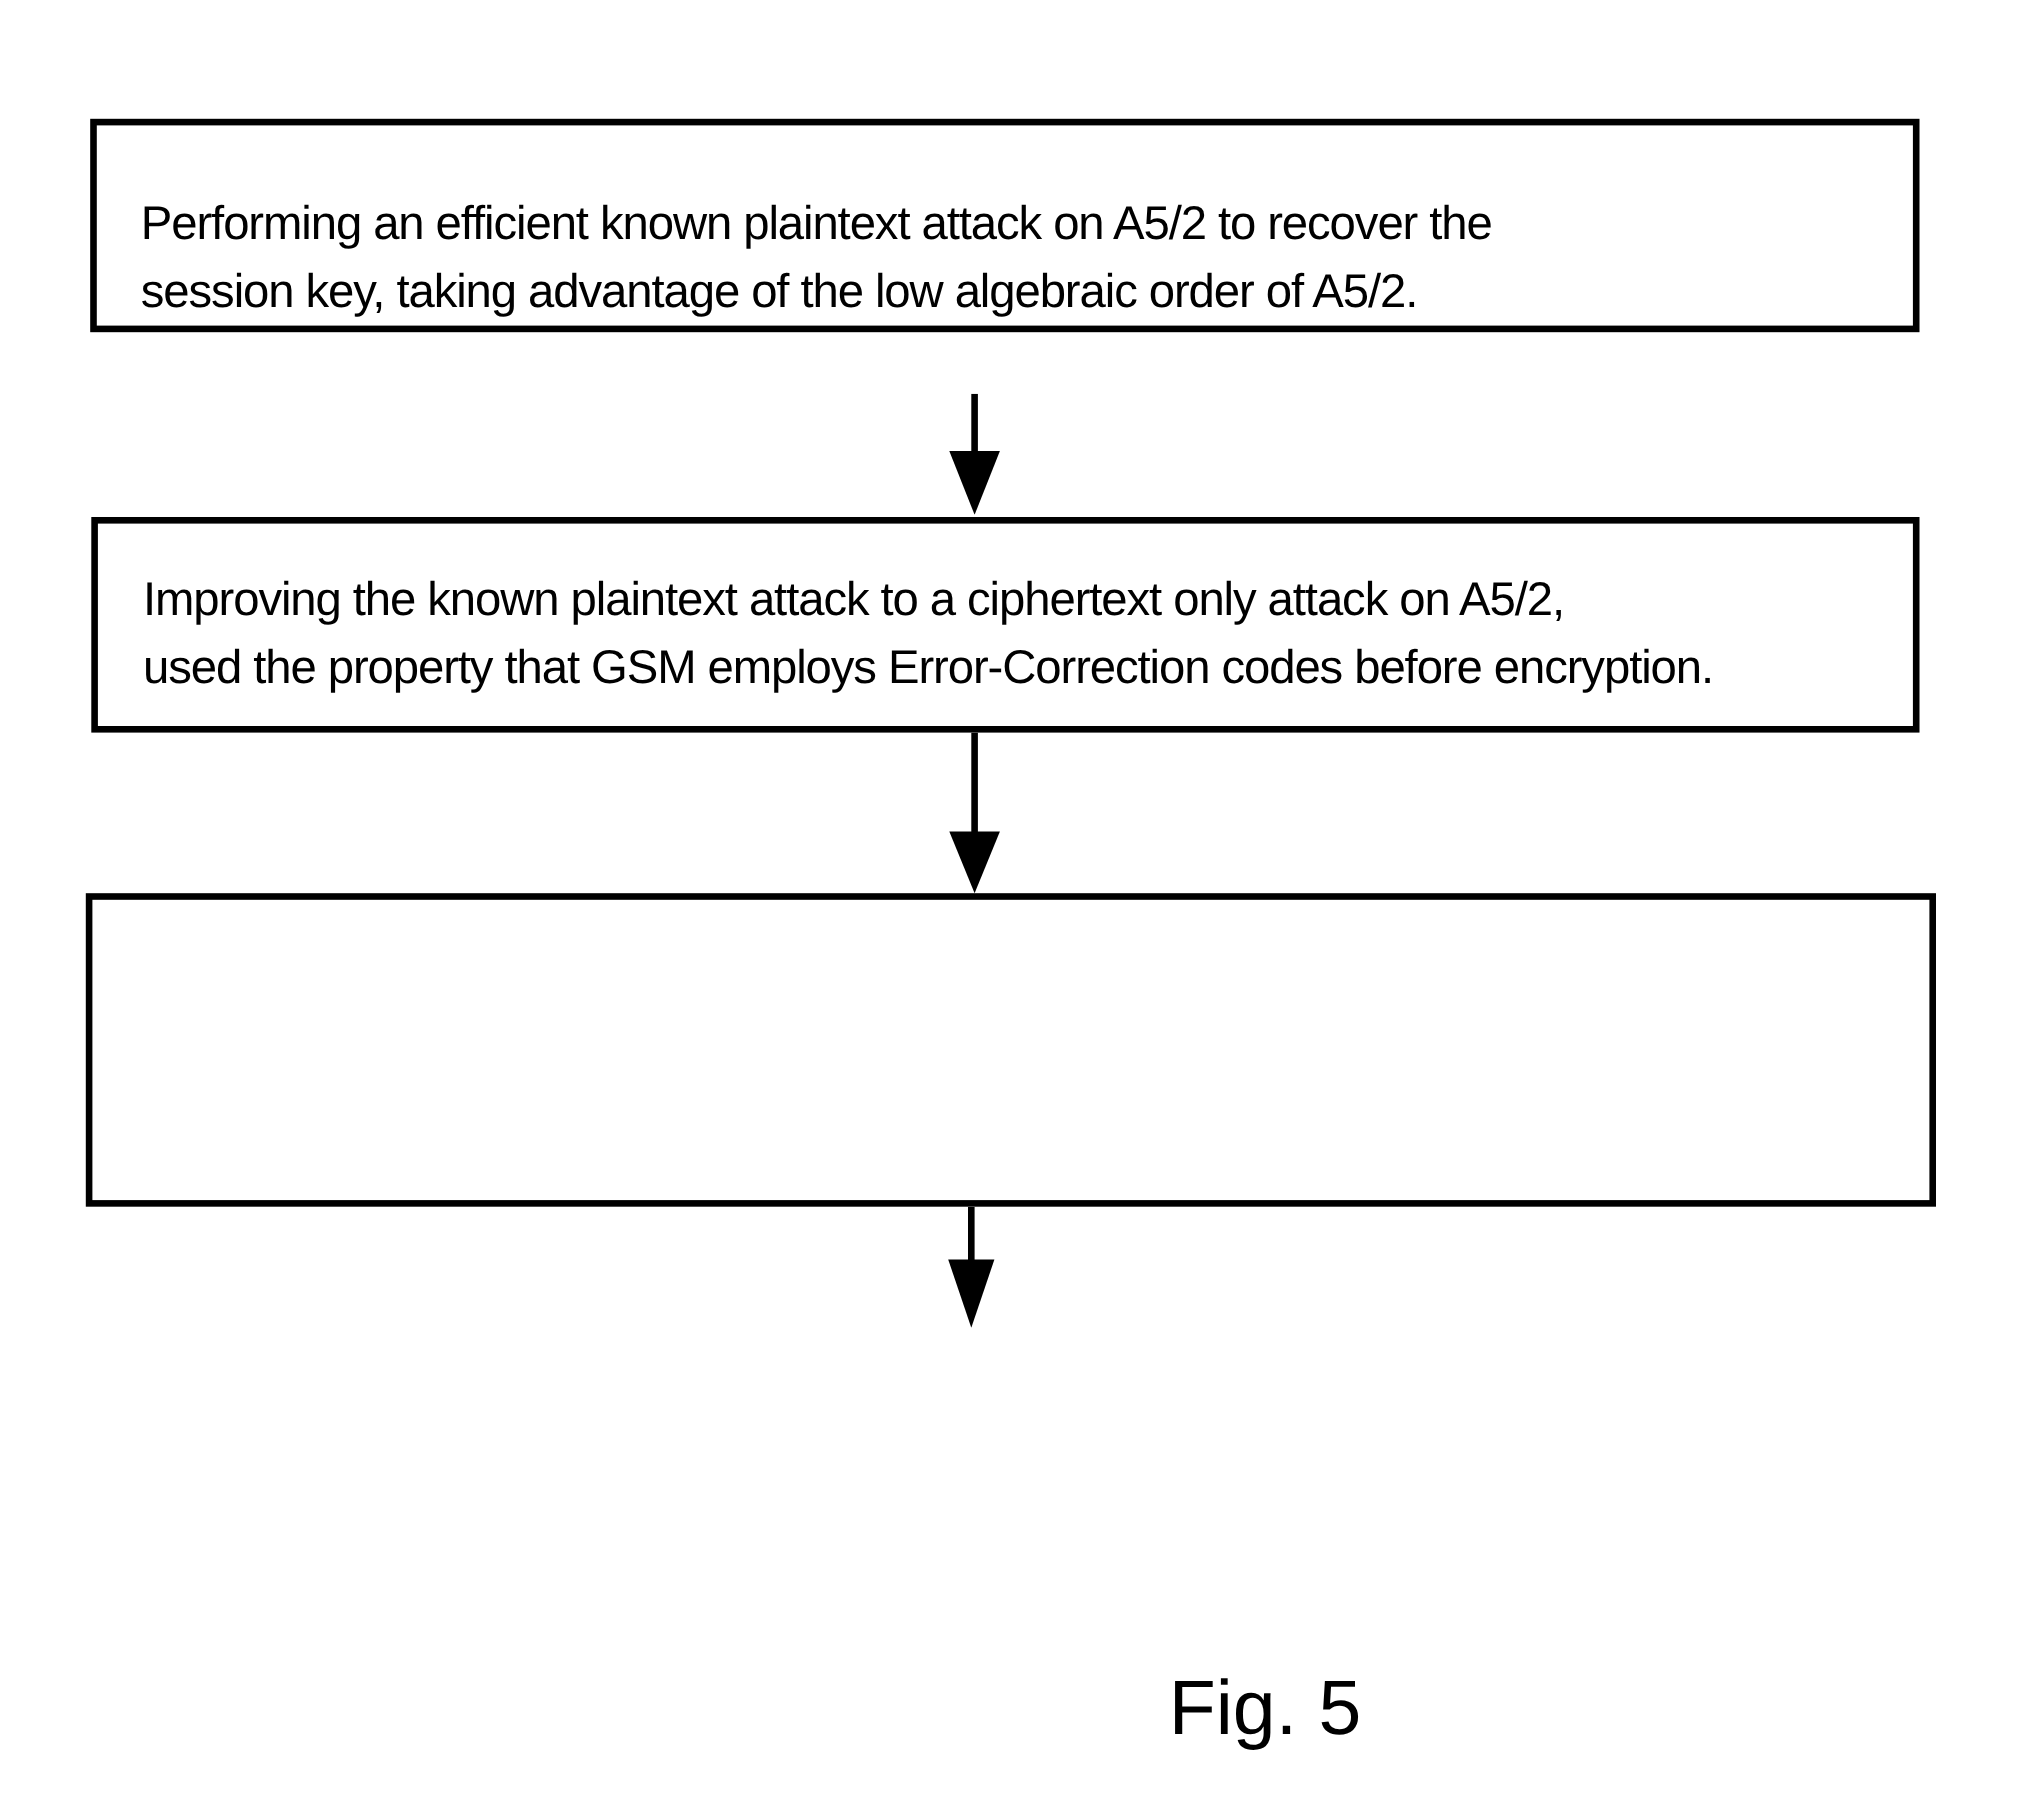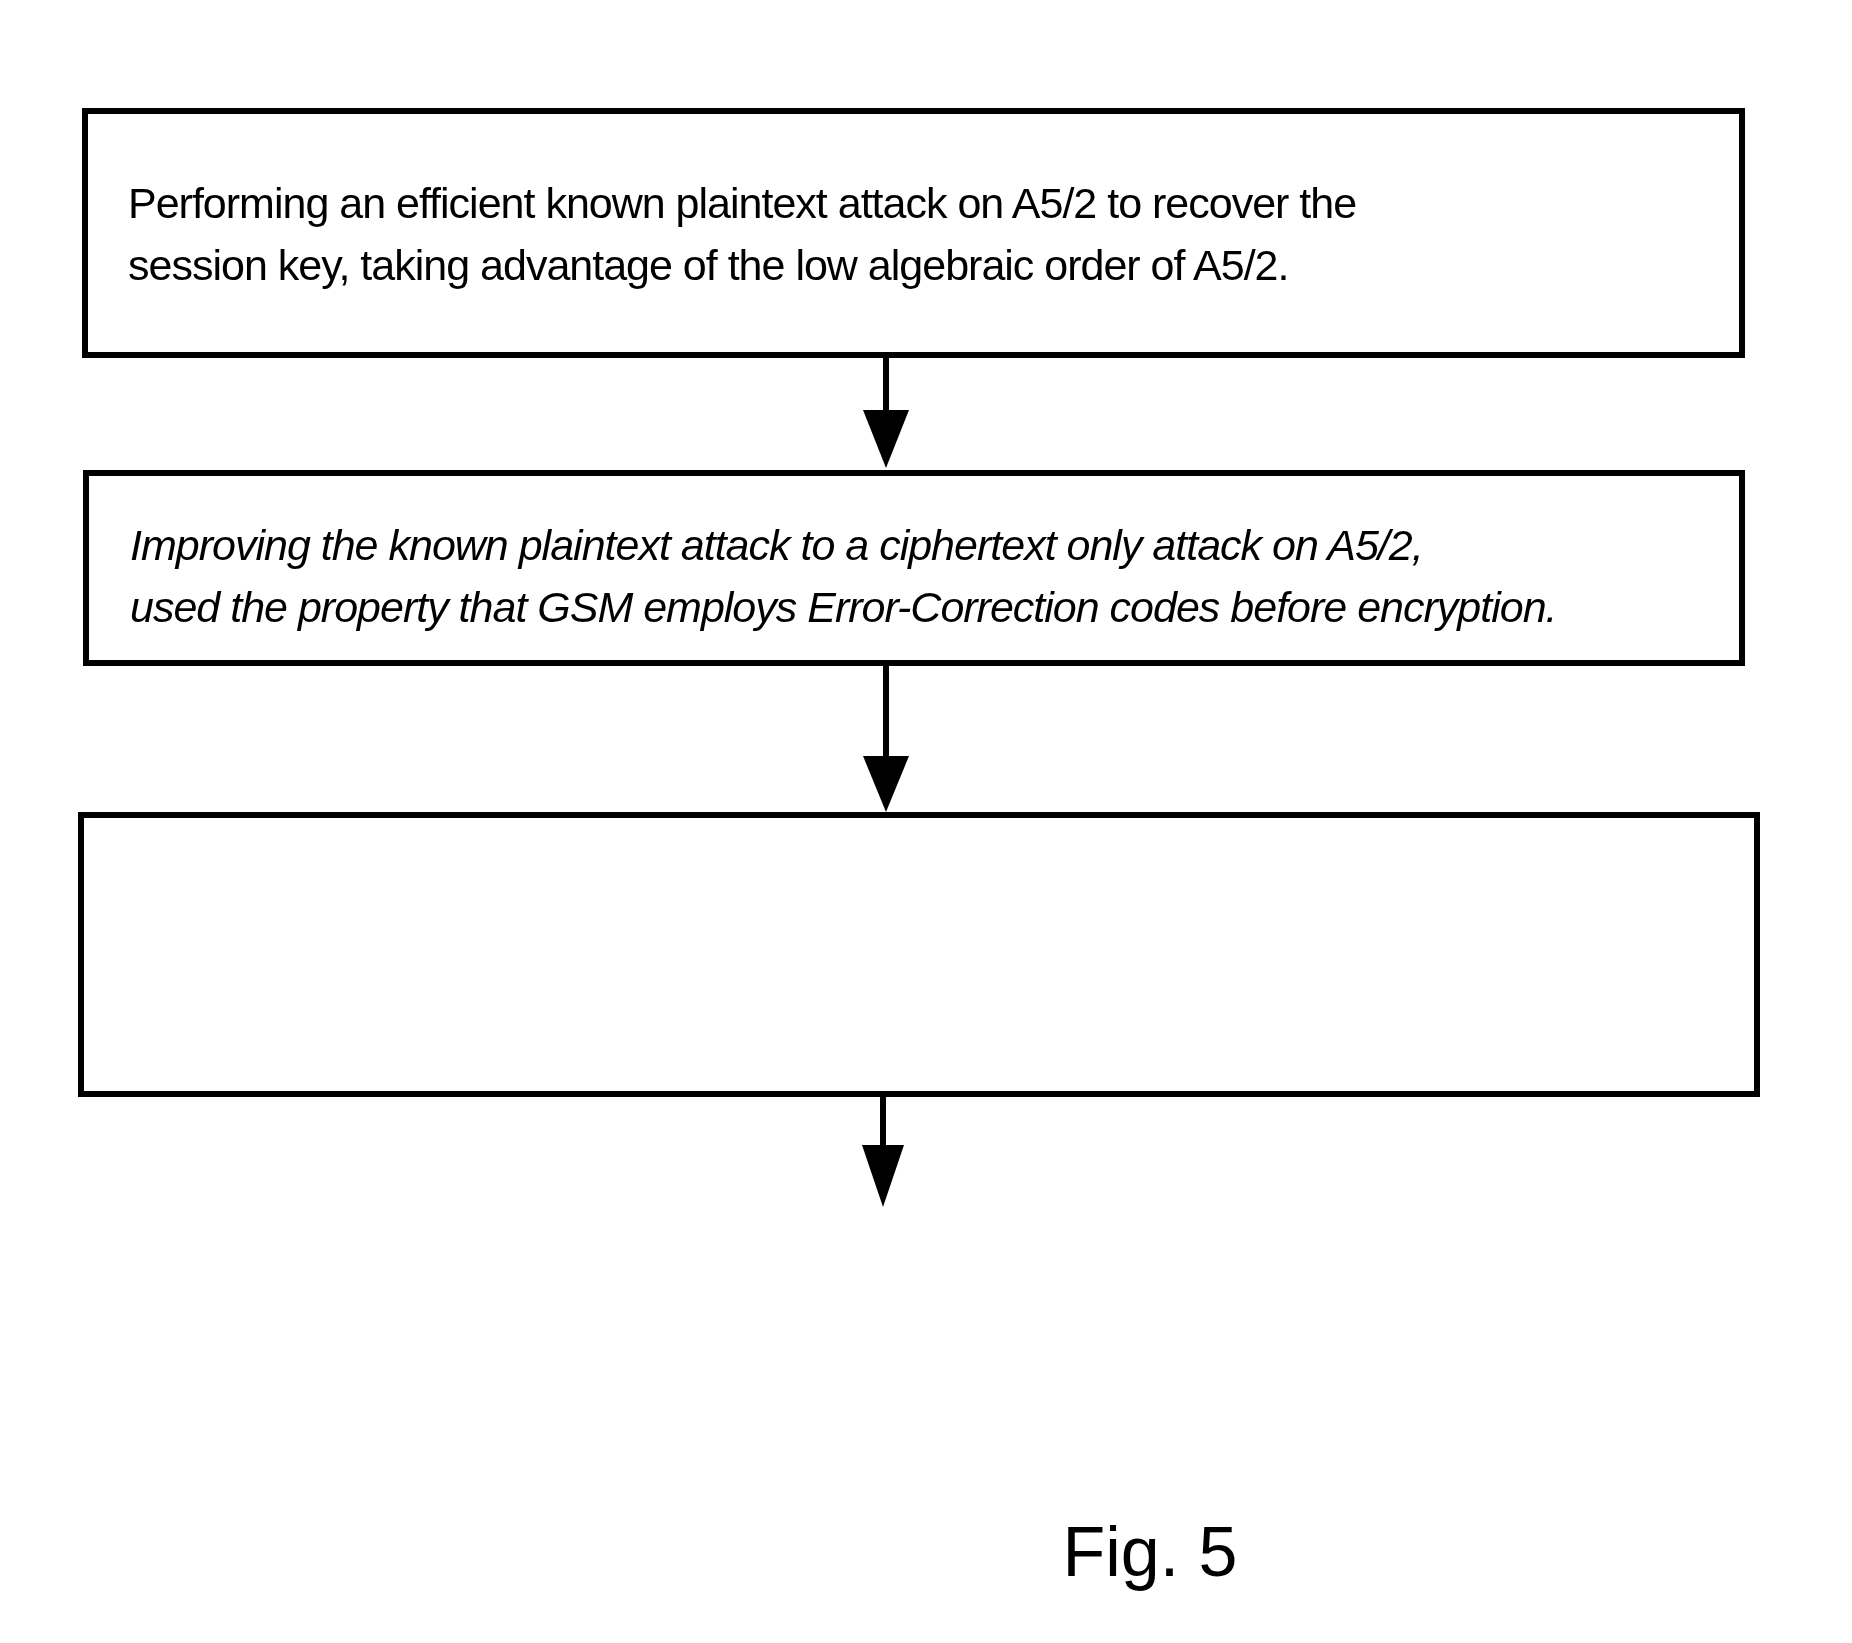--- a/index.html
+++ b/index.html
@@ -18,22 +18,22 @@
     position: absolute;
     border: 6px solid var(--ink);
     background: var(--bg);
   }
   .flowbox .boxtext {
     font-size: 43px;
     line-height: 62px;
     letter-spacing: -1px;
     white-space: nowrap;
   }
-  .box1 { left: 82px;  top: 108px; width: 1663px; height: 250px; padding: 58px 20px 12px 40px; }
-  .box2 { left: 83px;  top: 470px; width: 1662px; height: 196px; padding: 38px 20px 0 41px; font-style: italic; }
+  .box1 { left: 82px;  top: 108px; width: 1663px; height: 194px; padding: 58px 20px 12px 40px; }
+  .box2 { left: 83px;  top: 470px; width: 1662px; height: 196px; padding: 38px 20px 0 41px; }
   .box3 { left: 78px;  top: 812px; width: 1682px; height: 285px; padding: 48px 20px 0 44px; }
   .arrow { position: absolute; display: block; }
   .arrow1 { left: 856px; top: 358px; }
   .arrow2 { left: 856px; top: 666px; }
   .arrow3 { left: 853px; top: 1097px; }
   .caption {
     position: absolute;
     left: 950px;
     top: 1512px;
     width: 400px;

